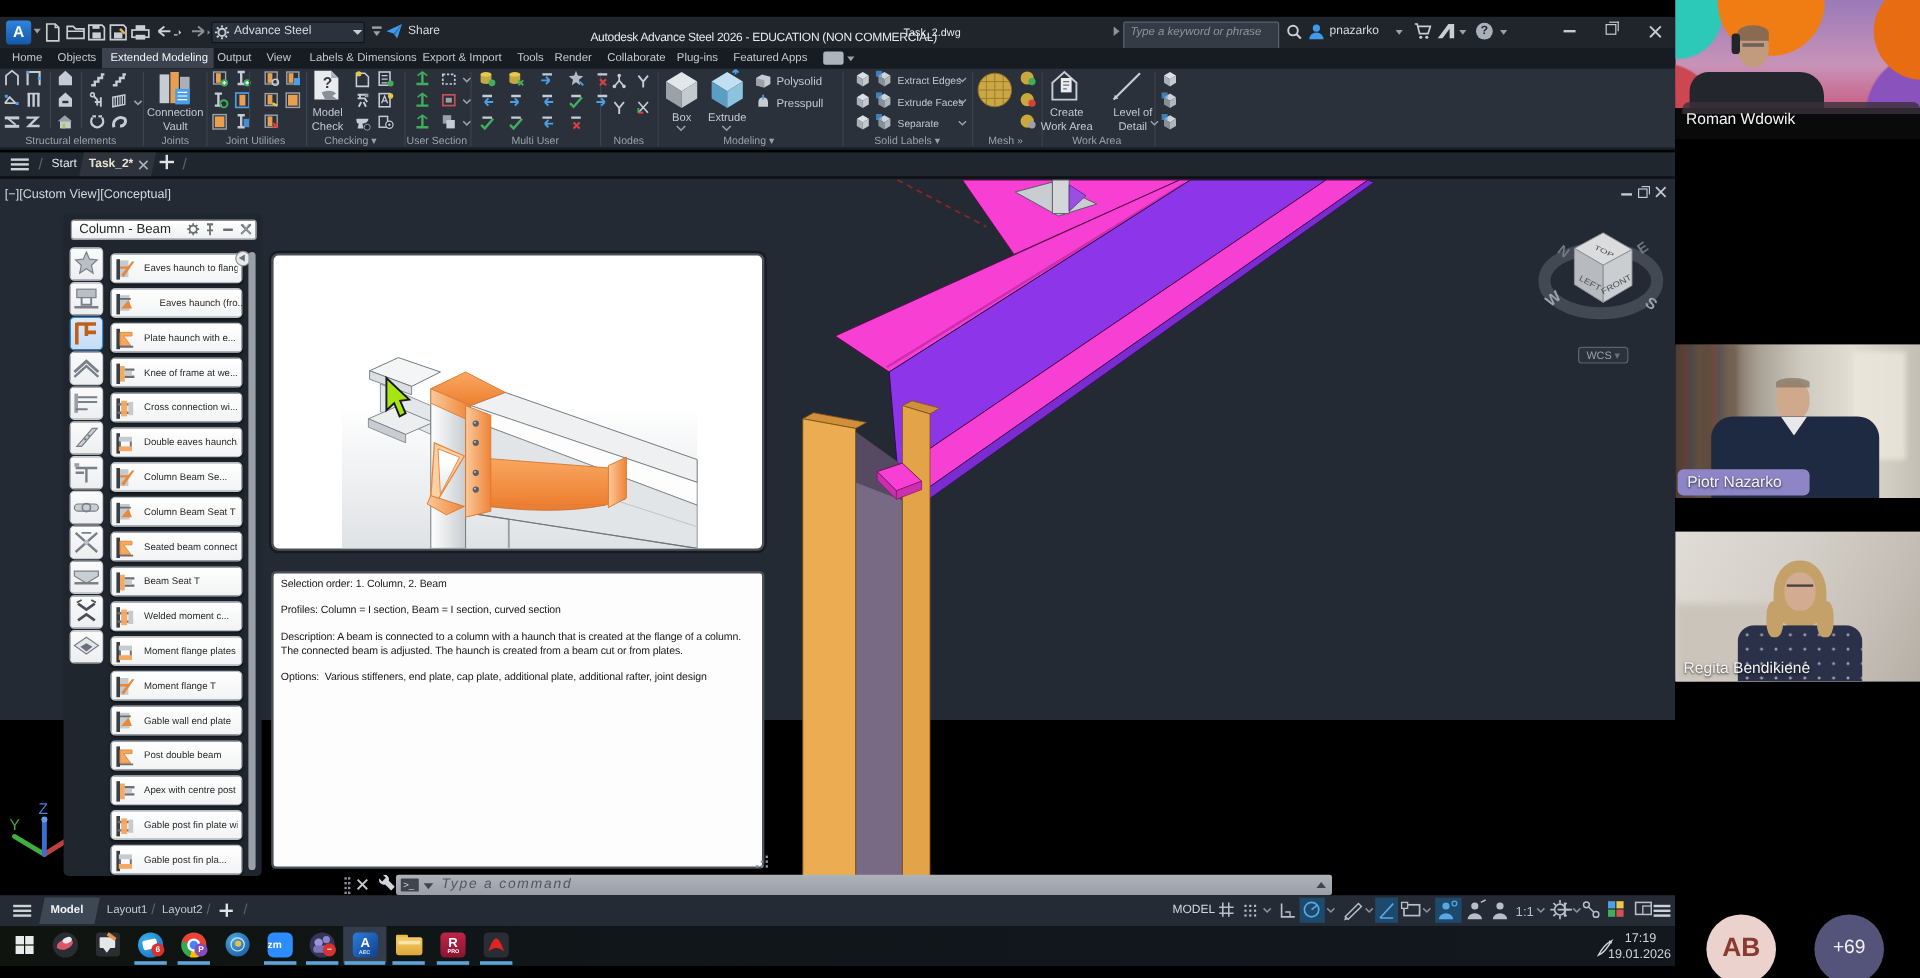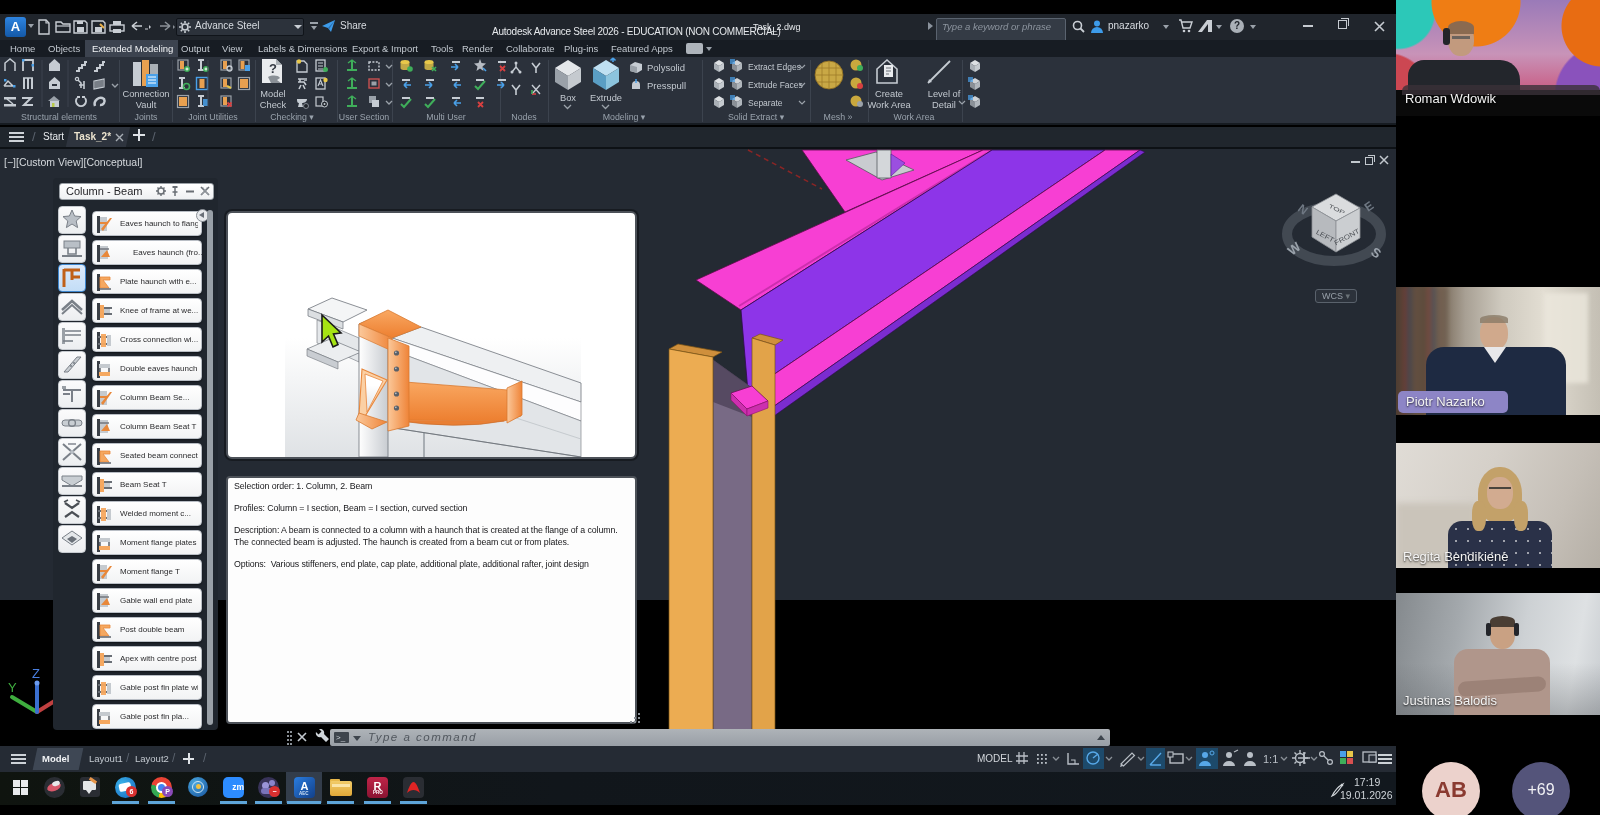--- a/index.html
+++ b/index.html
@@ -124,21 +124,21 @@
 <div class="gsep" style="left:868px"></div>
 <div class="gsep" style="left:962px"></div>
 <div class="glabel" style="left:59px">Structural elements</div>
 <div class="glabel" style="left:146px">Joints</div>
 <div class="glabel" style="left:213px">Joint Utilities</div>
 <div class="glabel" style="left:292px">Checking ▾</div>
 <div class="glabel" style="left:364px">User Section</div>
 <div class="glabel" style="left:446px">Multi User</div>
 <div class="glabel" style="left:524px">Nodes</div>
 <div class="glabel" style="left:624px">Modeling ▾</div>
-<div class="glabel" style="left:756px">Solid Extract ▾</div>
+<div class="glabel" style="left:756px">Solid Labels ▾</div>
 <div class="glabel" style="left:838px">Mesh »</div>
 <div class="glabel" style="left:914px">Work Area</div>
 <svg class="ab" style="left:0;top:0" width="1396" height="68" viewBox="0 0 1396 68">
         <g transform="translate(4,2)">
           <path d="M1 12 V4 L6 0 L11 4 V12" fill="none" stroke="#c6ccd3" stroke-width="1.5"></path>
         </g>
         <g transform="translate(22,2)">
           <path d="M1 12 V1 H11 V12" fill="none" stroke="#c6ccd3" stroke-width="1.8"></path>
           <rect x="0" y="0" width="2.5" height="2.5" fill="#4aa0e8"></rect>
           <rect x="9.5" y="5" width="2.5" height="2.5" fill="#4aa0e8"></rect>
@@ -988,21 +988,21 @@
         </div>
         <div class="ab" style="left:11px;top:9px;width:11px;height:11px;border-radius:50%;background:#8a4ab8;color:#fff;font-size:7px;text-align:center;line-height:11px;font-weight:bold">P</div>
       </div>
       <div class="ab" style="left:188px;top:5px;width:22px;height:22px">
         <div class="ab" style="width:20px;height:20px;border-radius:50%;background:radial-gradient(circle at 7px 6px,#4aa8e0,#15509a)">
           <div class="ab" style="left:4px;top:4px;width:12px;height:12px;border-radius:50%;border:1.6px solid #cfe6f6"></div>
           <div class="ab" style="left:8px;top:7px;width:5px;height:5px;border-radius:50%;background:#f2c040"></div>
         </div>
       </div>
       <div class="ab" style="left:223px;top:5px;width:22px;height:22px">
-        <div class="ab" style="width:21px;height:21px;border-radius:5px;background:#2d8cff;color:#fff;font-size:8.5px;font-weight:bold;text-align:right;line-height:21px">zm</div>
+        <div class="ab" style="width:21px;height:21px;border-radius:5px;background:#2d8cff;color:#fff;font-size:8.5px;font-weight:bold;text-align:left;line-height:21px">zm</div>
       </div>
       <div class="ab" style="left:258px;top:5px;width:22px;height:22px">
         <div class="ab" style="width:21px;height:21px;border-radius:50%;background:#383359">
           <div class="ab" style="left:4px;top:5px;width:7px;height:7px;border-radius:50%;background:#9a94d8"></div>
           <div class="ab" style="left:11px;top:3px;width:6px;height:6px;border-radius:50%;background:#8a84cc"></div>
           <div class="ab" style="left:3px;top:11px;width:14px;height:6px;border-radius:3px;background:#7a74ba"></div>
         </div>
         <div class="ab" style="left:11px;top:9px;width:11px;height:11px;border-radius:50%;background:#d93030;color:#fff;font-size:7px;text-align:center;line-height:11px;font-weight:bold">−</div>
       </div>
       <div class="ab" style="left:294px;top:5px;width:22px;height:22px">
@@ -1069,24 +1069,14 @@
     <div class="vtile" style="top:443px;height:125px;background:linear-gradient(115deg,#e0dcd6 0%,#d5d0c9 40%,#c5bfb7 75%,#b5afa6 100%)">
       <div class="ab" style="left:0;top:60px;width:80px;height:65px;background:#cac4ba;filter:blur(3px)"></div>
       <div class="ab" style="left:82px;top:24px;width:44px;height:56px;border-radius:48% 48% 42% 42%;background:#c3a169"></div>
       <div class="ab" style="left:91px;top:34px;width:26px;height:32px;border-radius:46%;background:#d2ab90"></div>
       <div class="ab" style="left:93px;top:44px;width:22px;height:5px;border-top:2.5px solid #4a443e"></div>
       <div class="ab" style="left:52px;top:78px;width:104px;height:47px;border-radius:14px 14px 0 0;background:#2a3148;background-image:radial-gradient(circle at 8px 8px,rgba(255,255,255,0.55) 0.9px,rgba(0,0,0,0) 1.5px);background-size:12px 12px"></div>
       <div class="ab" style="left:76px;top:58px;width:14px;height:30px;border-radius:40%;background:#c3a169"></div>
       <div class="ab" style="left:118px;top:58px;width:14px;height:30px;border-radius:40%;background:#c3a169"></div>
       <div class="vname" style="left:7px;top:106px">Regita Bendikienė</div>
     </div>
-    <div class="vtile" style="top:593px;height:122px;background:linear-gradient(100deg,#84898d 0%,#a4a9ad 30%,#cdd1d4 60%,#dee1e3 85%,#c8ccd0 100%)">
-      <div class="ab" style="left:0;top:70px;width:204px;height:52px;background:linear-gradient(180deg,rgba(90,94,98,0),rgba(80,84,88,0.35))"></div>
-      <div class="ab" style="left:94px;top:26px;width:25px;height:30px;border-radius:46%;background:#c9a183"></div>
-      <div class="ab" style="left:94px;top:23px;width:25px;height:11px;border-radius:50% 50% 0 0;background:#4a3e34"></div>
-      <div class="ab" style="left:90px;top:30px;width:5px;height:13px;border-radius:2px;background:#23252a"></div>
-      <div class="ab" style="left:118px;top:30px;width:5px;height:13px;border-radius:2px;background:#23252a"></div>
-      <div class="ab" style="left:58px;top:56px;width:96px;height:66px;border-radius:14px 14px 0 0;background:#b0968b"></div>
-      <div class="ab" style="left:62px;top:86px;width:88px;height:15px;border-radius:8px;background:#9c8277;transform:rotate(-4deg)"></div>
-      <div class="vname" style="left:7px;top:100px">Justinas Balodis</div>
-    </div>
     <div class="ab" style="left:26px;top:762px;width:58px;height:58px;border-radius:50%;background:#ecd2cc;color:#8a3a30;font-size:22px;font-weight:bold;text-align:center;line-height:56px">AB</div>
     <div class="ab" style="left:116px;top:762px;width:58px;height:58px;border-radius:50%;background:#54547a;color:#f0f0f4;font-size:16px;text-align:center;line-height:56px">+69</div>
   </div>
 </body></html>

